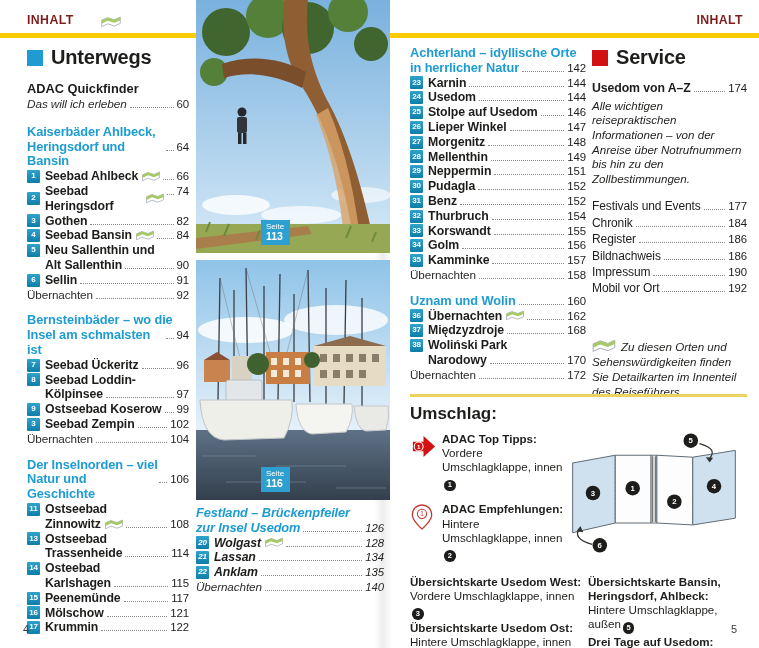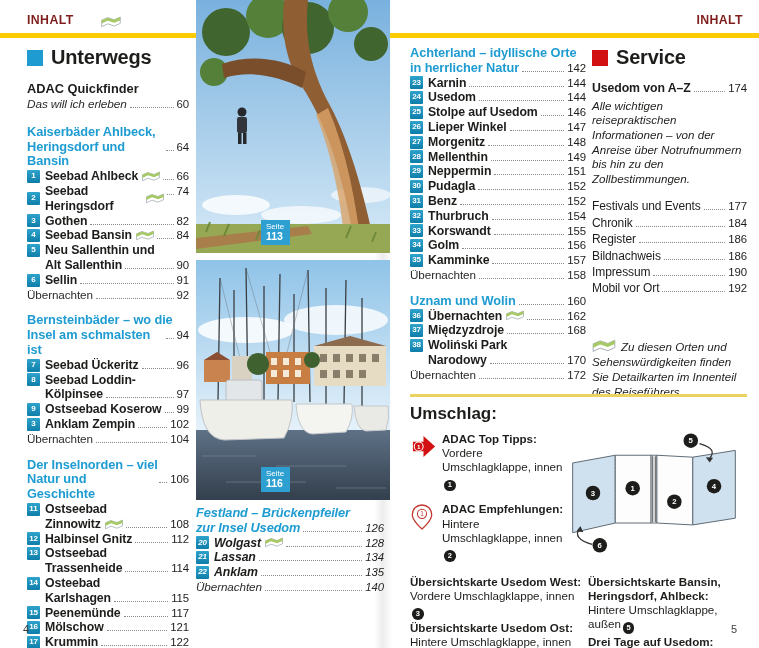--- a/index.html
+++ b/index.html
@@ -313,21 +313,21 @@
           <span class="tpage">97</span>
         </div>
         <div class="trow">
           <span class="nbadge">9</span>
           <span class="tlabel">Ostseebad Koserow</span>
           <span class="dots"></span>
           <span class="tpage">99</span>
         </div>
         <div class="trow">
           <span class="nbadge">3</span>
-          <span class="tlabel">Anklam Zempin</span>
+          <span class="tlabel">Seebad Zempin</span>
           <span class="dots"></span>
           <span class="tpage">102</span>
         </div>
         <div class="trow plain">
           <span class="tlabel">Übernachten</span>
           <span class="dots"></span>
           <span class="tpage">104</span>
         </div>
       </div>
       <div class="toc-section">
@@ -344,26 +344,20 @@
           <span class="tlabel">Ostseebad</span>
         </div>
         <div class="trow indent">
           <span class="tlabel">Zinnowitz</span>
           <svg class="map-ic" width="18" height="11" viewBox="0 0 18 11">
             <polygon points="0.5,3.8 6,1.5 12,3.5 17.5,1 17.5,6.8 12,9.2 6,7.2 0.5,9.8" fill="#ffffff" stroke="#9aa4aa" stroke-width="0.7"></polygon>
             <polygon points="0.5,3.8 6,1.5 12,3.5 17.5,1 17.5,3.9 12,6.3 6,4.3 0.5,6.9" fill="#a6c965"></polygon>
           </svg>
           <span class="dots"></span>
           <span class="tpage">108</span>
-        </div>
-        <div class="trow">
-          <span class="nbadge">12</span>
-          <span class="tlabel">Halbinsel Gnitz</span>
-          <span class="dots"></span>
-          <span class="tpage">112</span>
         </div>
         <div class="trow">
           <span class="nbadge">13</span>
           <span class="tlabel">Ostseebad</span>
         </div>
         <div class="trow indent">
           <span class="tlabel">Trassenheide</span>
           <span class="dots"></span>
           <span class="tpage">114</span>
         </div>

